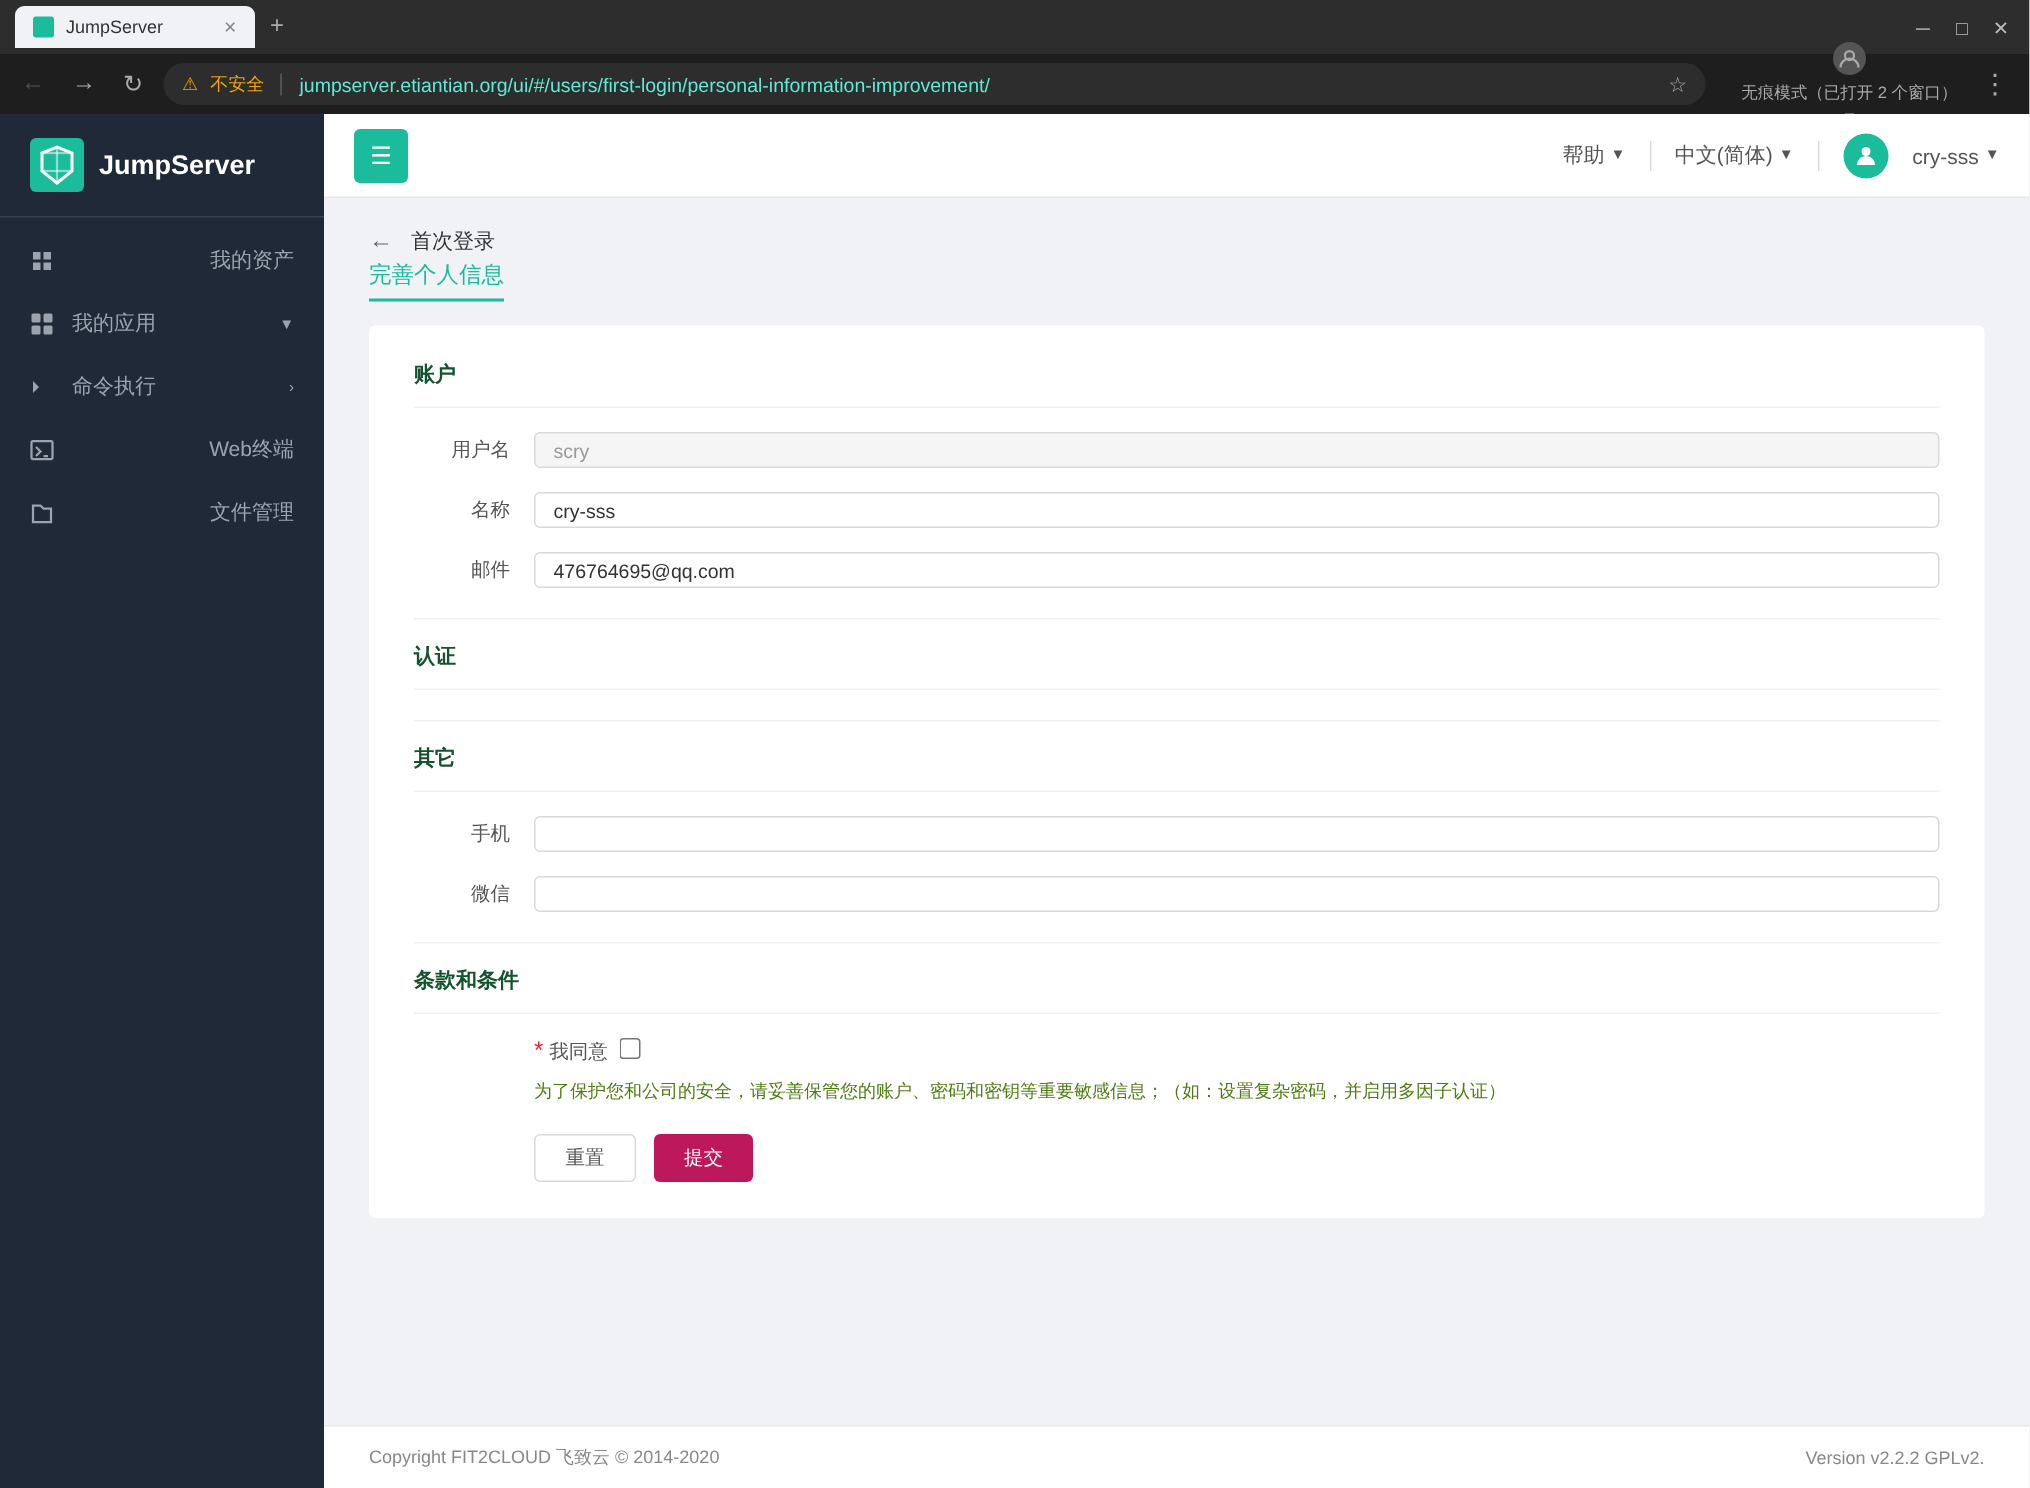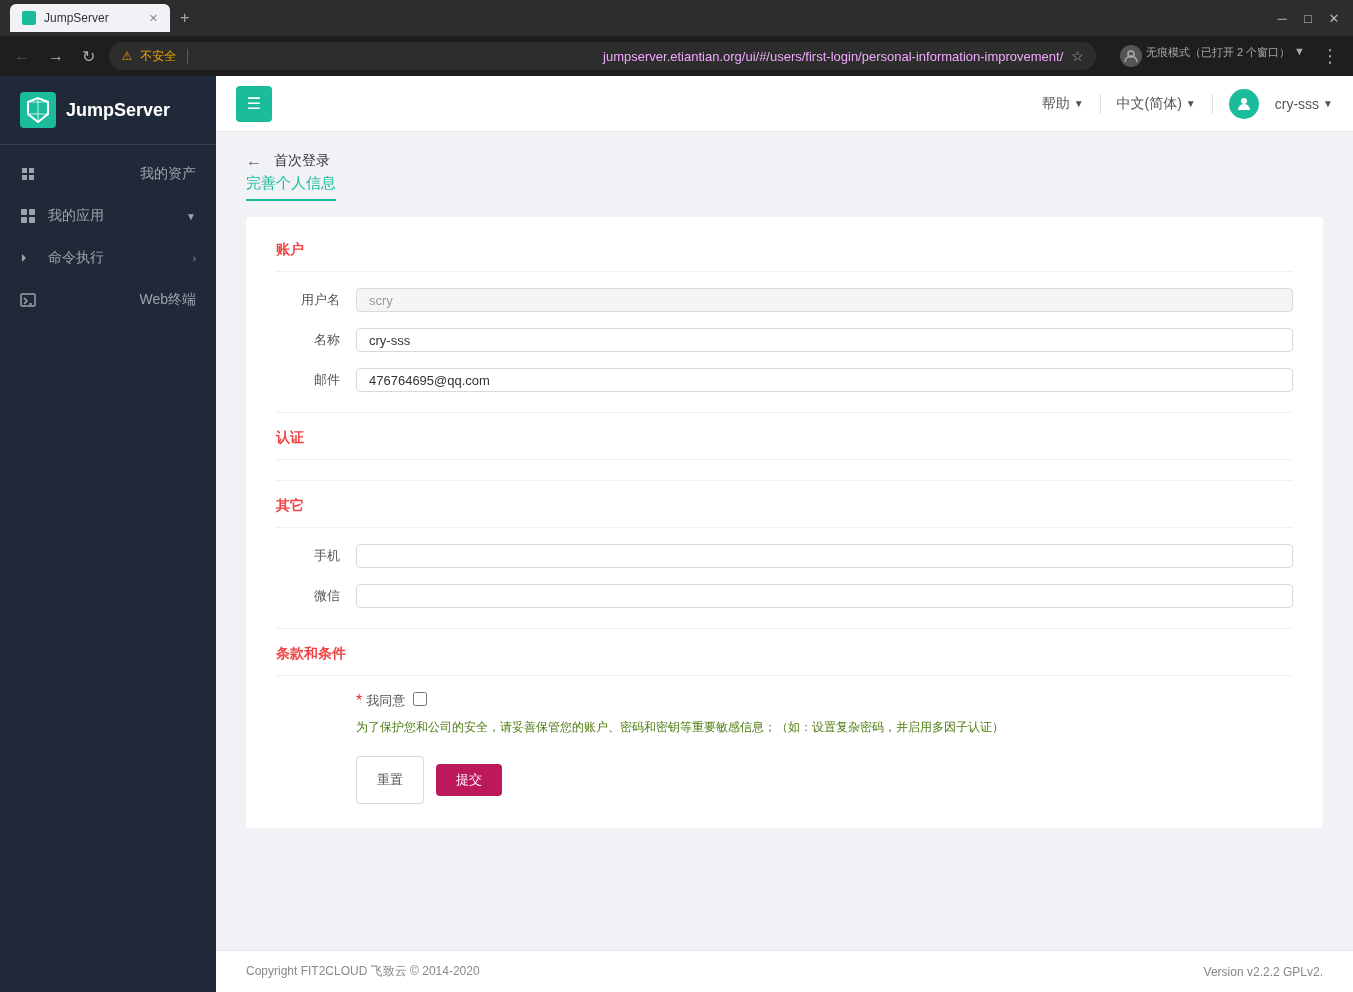--- a/index.html
+++ b/index.html
@@ -98,42 +98,43 @@
       display: flex;
       align-items: center;
       padding: 0 12px;
       gap: 8px;
     }
     .security-icon {
       color: #f0a500;
       font-size: 12px;
     }
     .address-text {
-      color: #f0abfc;
+      color: #5eead4;
       font-size: 13px;
       flex: 1;
-      text-align: right;
     }
     .star-icon {
       color: #aaa;
       font-size: 14px;
     }
     .browser-actions {
       display: flex;
       align-items: center;
       gap: 8px;
       margin-left: 10px;
     }
     .browser-action-btn {
       color: #aaa;
       font-size: 14px;
       cursor: pointer;
       padding: 4px;
       display: flex;
+      align-items: center;
       gap: 4px;
+      flex-direction: column;
     }
     .incognito-icon {
       width: 22px;
       height: 22px;
       background: #555;
       border-radius: 50%;
       display: flex;
       align-items: center;
       justify-content: center;
       color: #aaa;
@@ -296,21 +297,21 @@
     
     .form-card {
       background: #fff;
       border-radius: 4px;
       padding: 24px 30px;
       margin-bottom: 16px;
     }
     .section-title {
       font-size: 14px;
       font-weight: 600;
-      color: #ef4444;
+      color: #14532d;
       margin-bottom: 16px;
       padding-bottom: 12px;
       border-bottom: 1px solid #f0f0f0;
     }
     .form-row {
       display: flex;
       align-items: center;
       margin-bottom: 16px;
     }
     .form-label {
@@ -369,21 +370,21 @@
       margin-bottom: 20px;
       line-height: 1.5;
     }
     .form-actions {
       display: flex;
       align-items: center;
       gap: 12px;
       padding-left: 80px;
     }
     .btn-reset {
-      height: 48px;
+      height: 32px;
       padding: 0 20px;
       border: 1px solid #d9d9d9;
       border-radius: 4px;
       background: #fff;
       color: #555;
       font-size: 13px;
       cursor: pointer;
     }
     .btn-submit {
       height: 32px;
@@ -491,20 +492,26 @@
         <span>命令执行</span>
         <span class="sidebar-item-arrow">›</span>
       </div>
       <div class="sidebar-item">
         <svg class="sidebar-item-icon" viewBox="0 0 16 16" fill="none" stroke="currentColor" stroke-width="1.5">
           <rect x="1" y="2" width="14" height="12" rx="1"></rect>
           <path d="M4 6l3 3-3 3M9 12h3"></path>
         </svg>
         <span>Web终端</span>
       </div>
+      <div class="sidebar-item">
+        <svg class="sidebar-item-icon" viewBox="0 0 16 16" fill="none" stroke="currentColor" stroke-width="1.5">
+          <path d="M2 3h5l2 2h5v9H2V3z"></path>
+        </svg>
+        <span>文件管理</span>
+      </div>
     </div>
   </div>
 
   <div class="main-content">
 
     <div class="app-header">
       <div class="hamburger-btn">
         <span class="hamburger-icon">☰</span>
       </div>
       <div class="header-spacer"></div>

